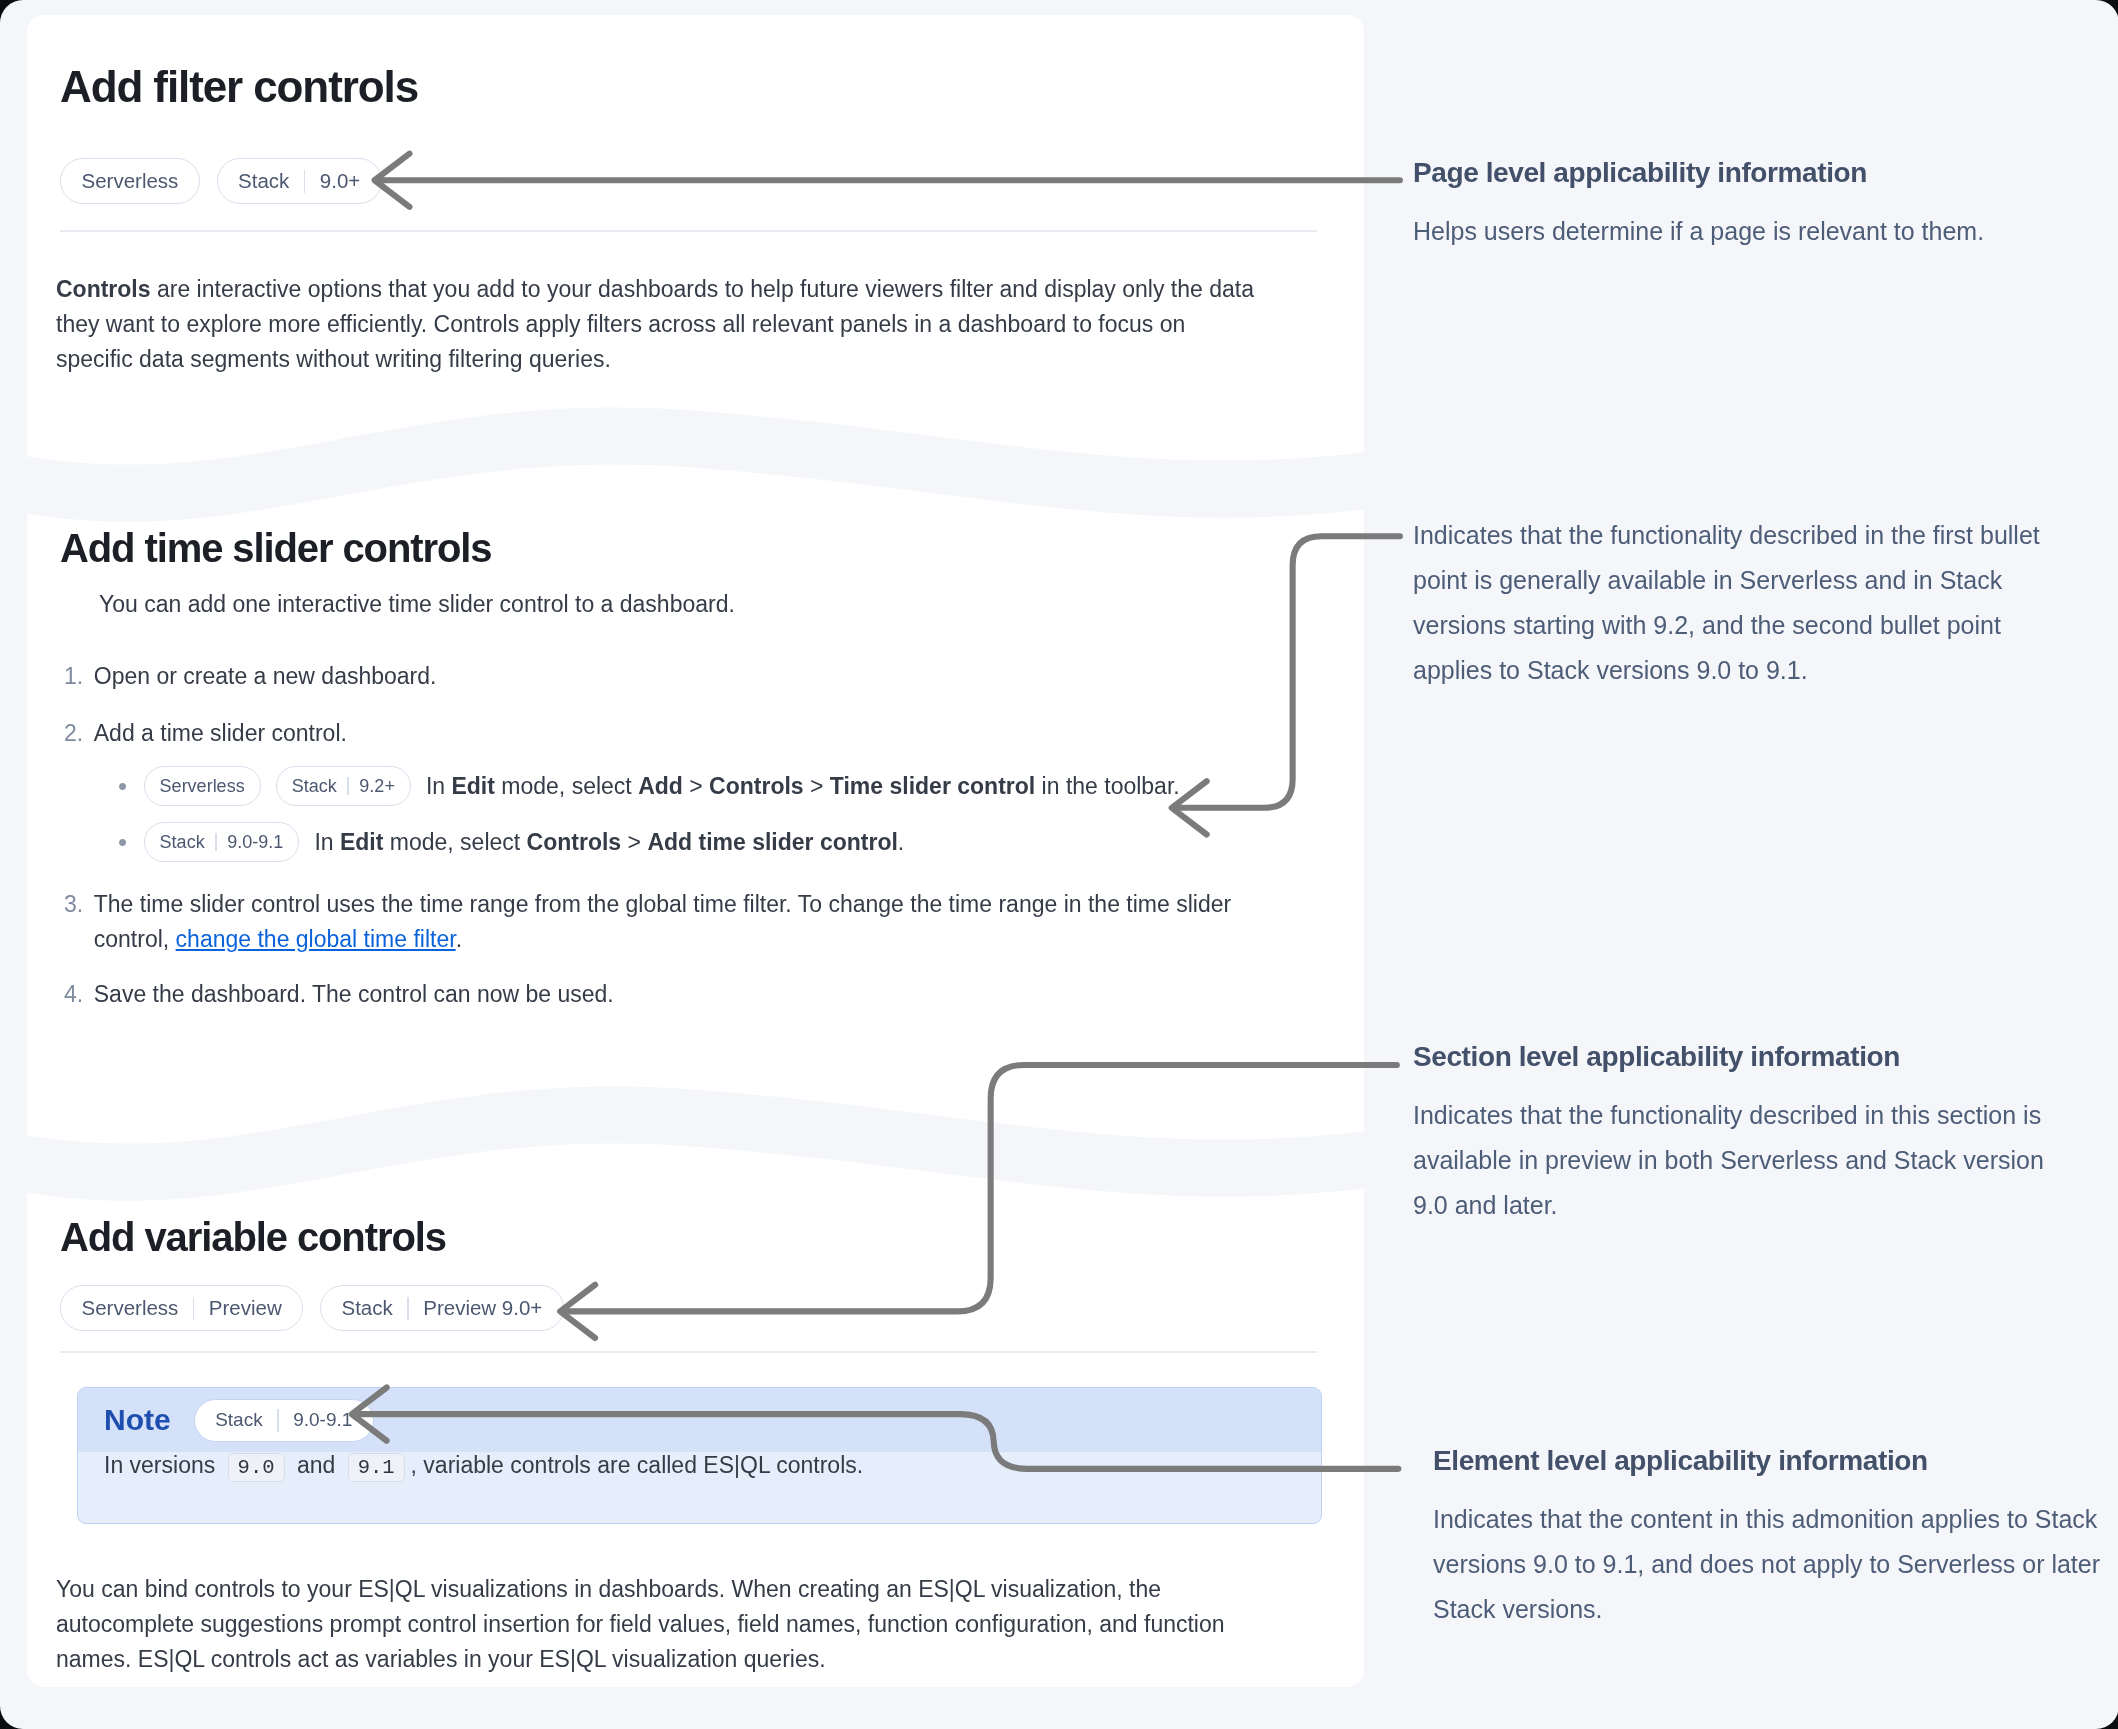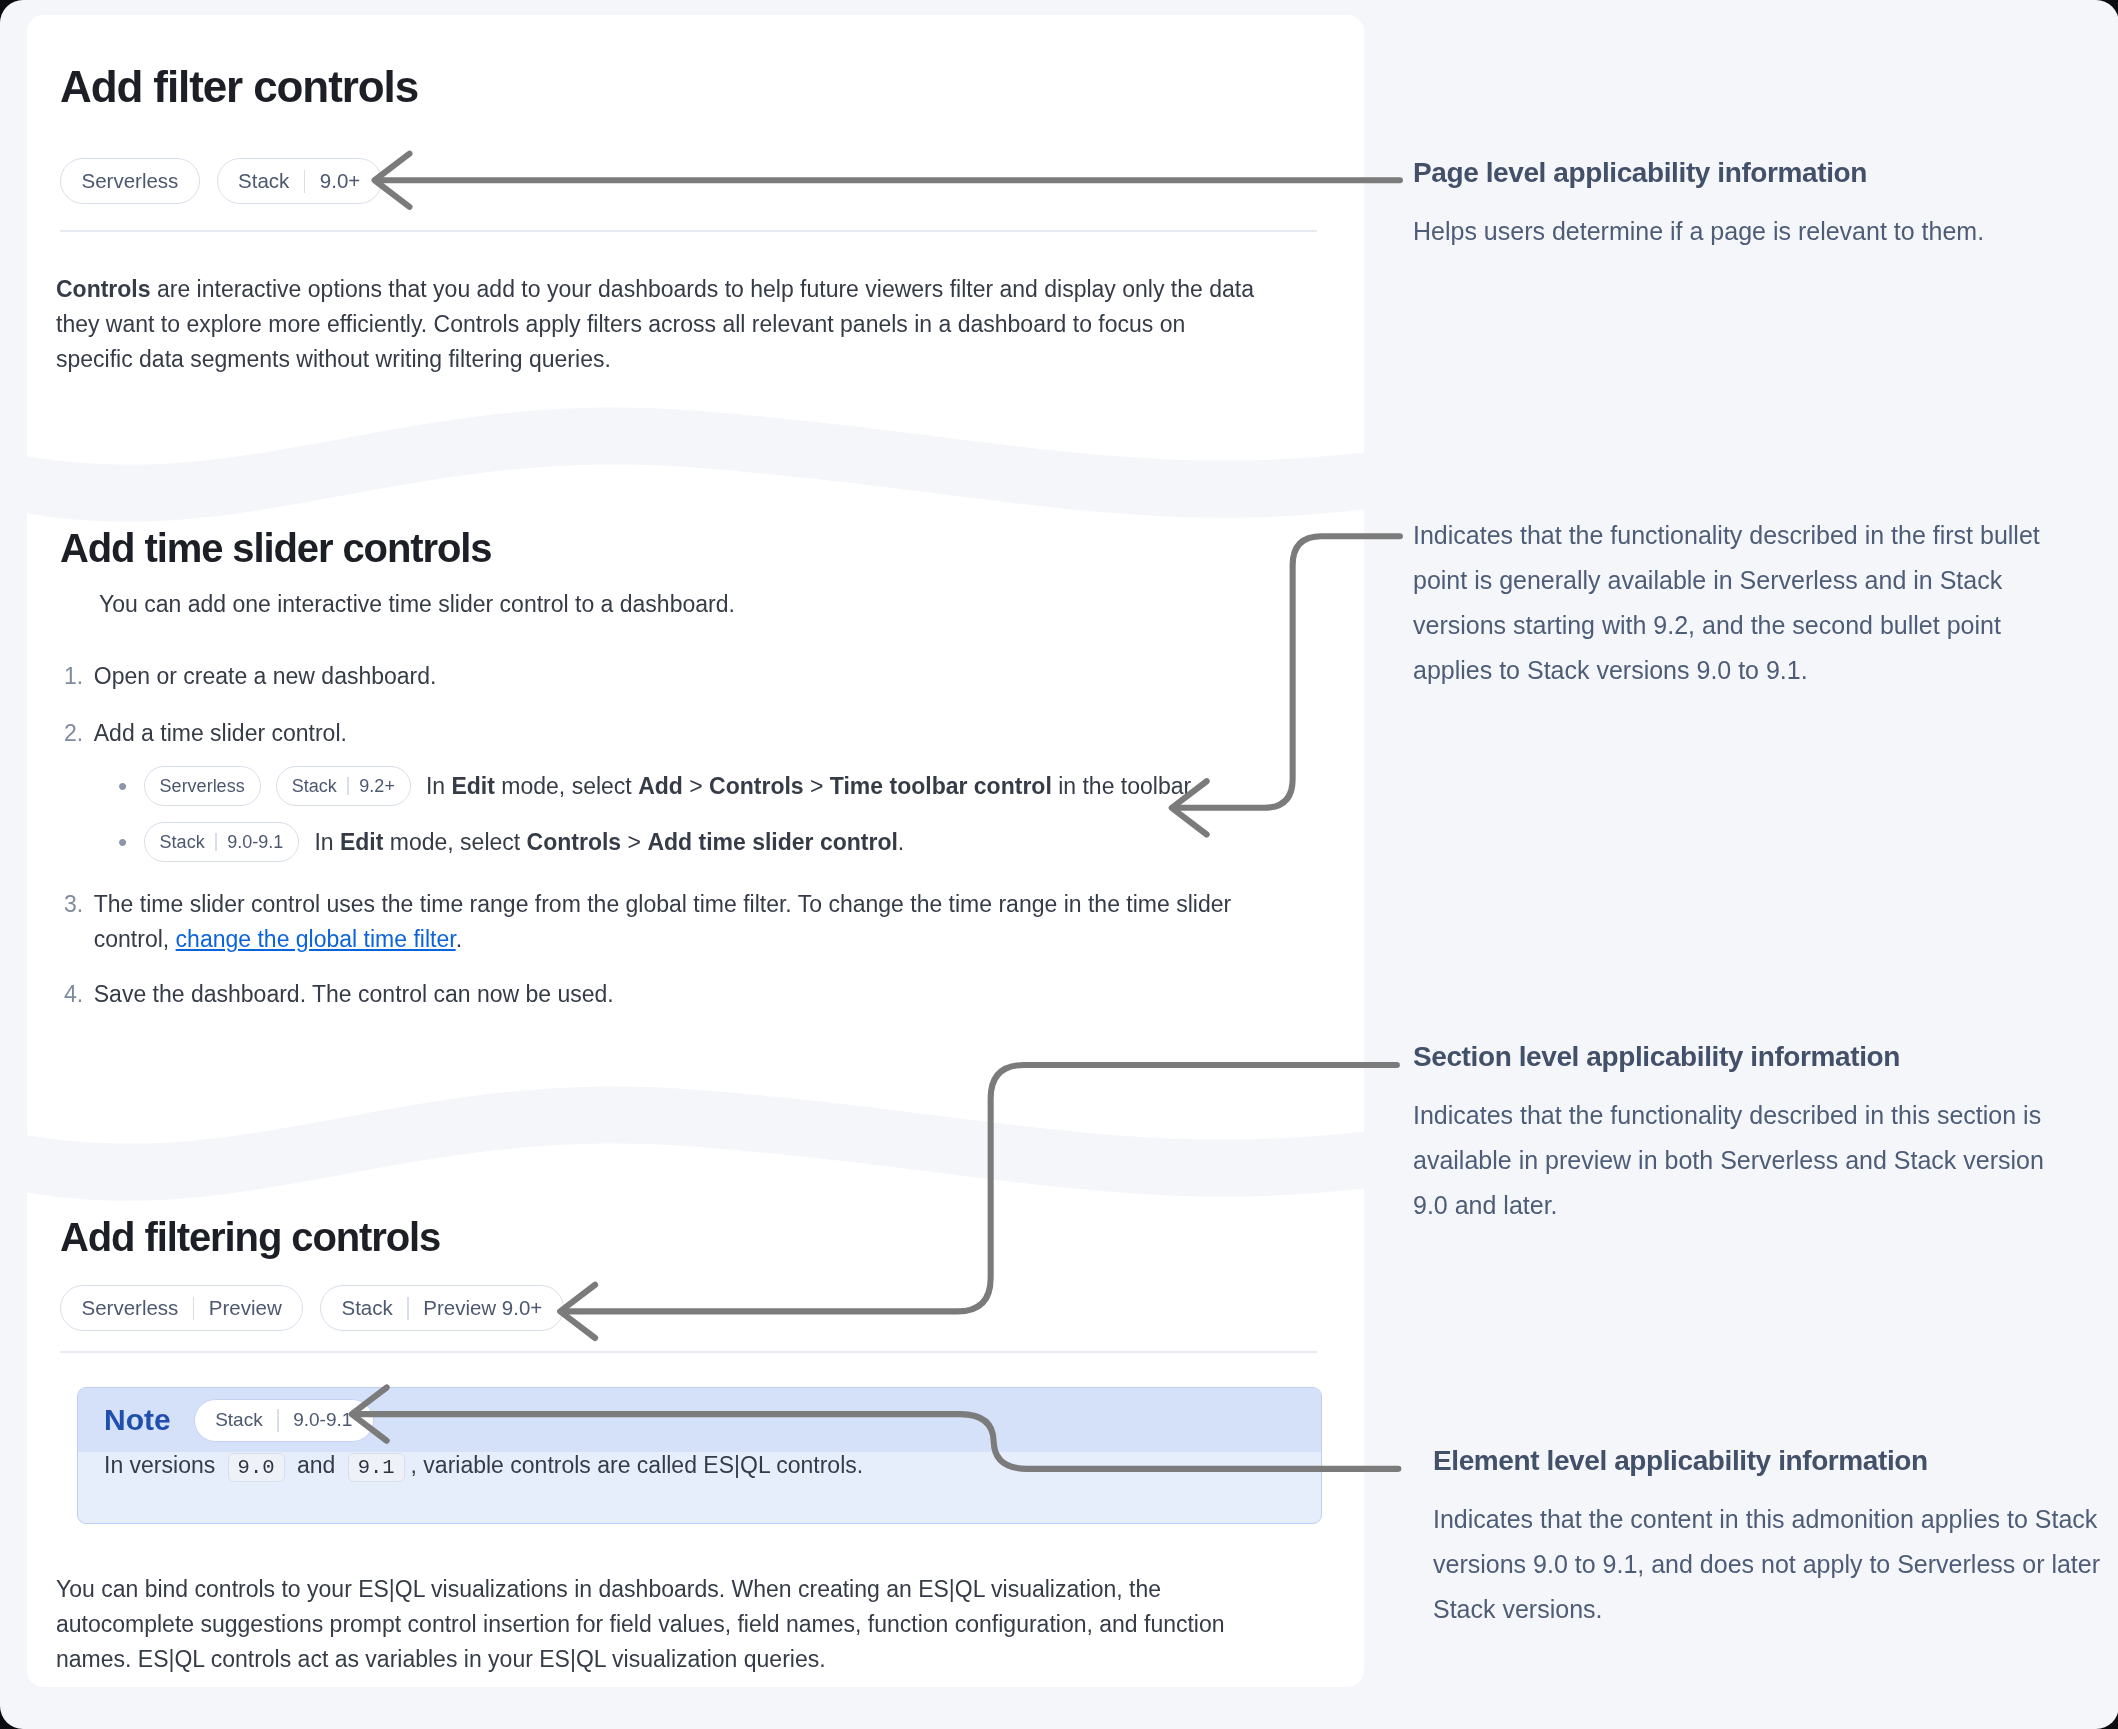--- a/index.html
+++ b/index.html
@@ -109,21 +109,21 @@
     <div id="bullet1" class="bullet-row">
       <span class="dot">•</span>
       <span class="badge small">
         <span>Serverless</span>
       </span>
       <span class="badge small">
         <span>Stack</span>
         <span class="sep"></span>
         <span>9.2+</span>
       </span>
-      <span><span>In </span><span class="b">Edit</span><span> mode, select </span><span class="b">Add</span><span> &gt; </span><span class="b">Controls</span><span> &gt; </span><span class="b">Time toolbar control</span><span> in the toolbar.</span></span>
+      <span><span>In </span><span class="b">Edit</span><span> mode, select </span><span class="b">Add</span><span> &gt; </span><span class="b">Controls</span><span> &gt; </span><span class="b">Time slider control</span><span> in the toolbar.</span></span>
     </div>
 
     <div id="bullet2" class="bullet-row">
       <span class="dot">•</span>
       <span class="badge small">
         <span>Stack</span>
         <span class="sep"></span>
         <span>9.0-9.1</span>
       </span>
       <span><span>In </span><span class="b">Edit</span><span> mode, select </span><span class="b">Controls</span><span> &gt; </span><span class="b">Add time slider control</span><span>.</span></span>
@@ -131,21 +131,21 @@
 
     <div id="step3" class="step">
       <span class="marker">3.</span>
       <span class="step-text"><span>The time slider control uses the time range from the global time filter. To change the time range in the time slider control, </span><a class="doc-link" href="#">change the global time filter</a><span>.</span></span>
     </div>
     <div id="step4" class="step">
       <span class="marker">4.</span>
       <span class="step-text">Save the dashboard. The control can now be used.</span>
     </div>
 
-    <h1 id="title3" class="card-title">Add filtering controls</h1>
+    <h1 id="title3" class="card-title">Add variable controls</h1>
 
     <div id="badges3" class="badges-row">
       <span class="badge">
         <span>Serverless</span>
         <span class="sep"></span>
         <span>Preview</span>
       </span>
       <span class="badge">
         <span>Stack</span>
         <span class="sep"></span>

